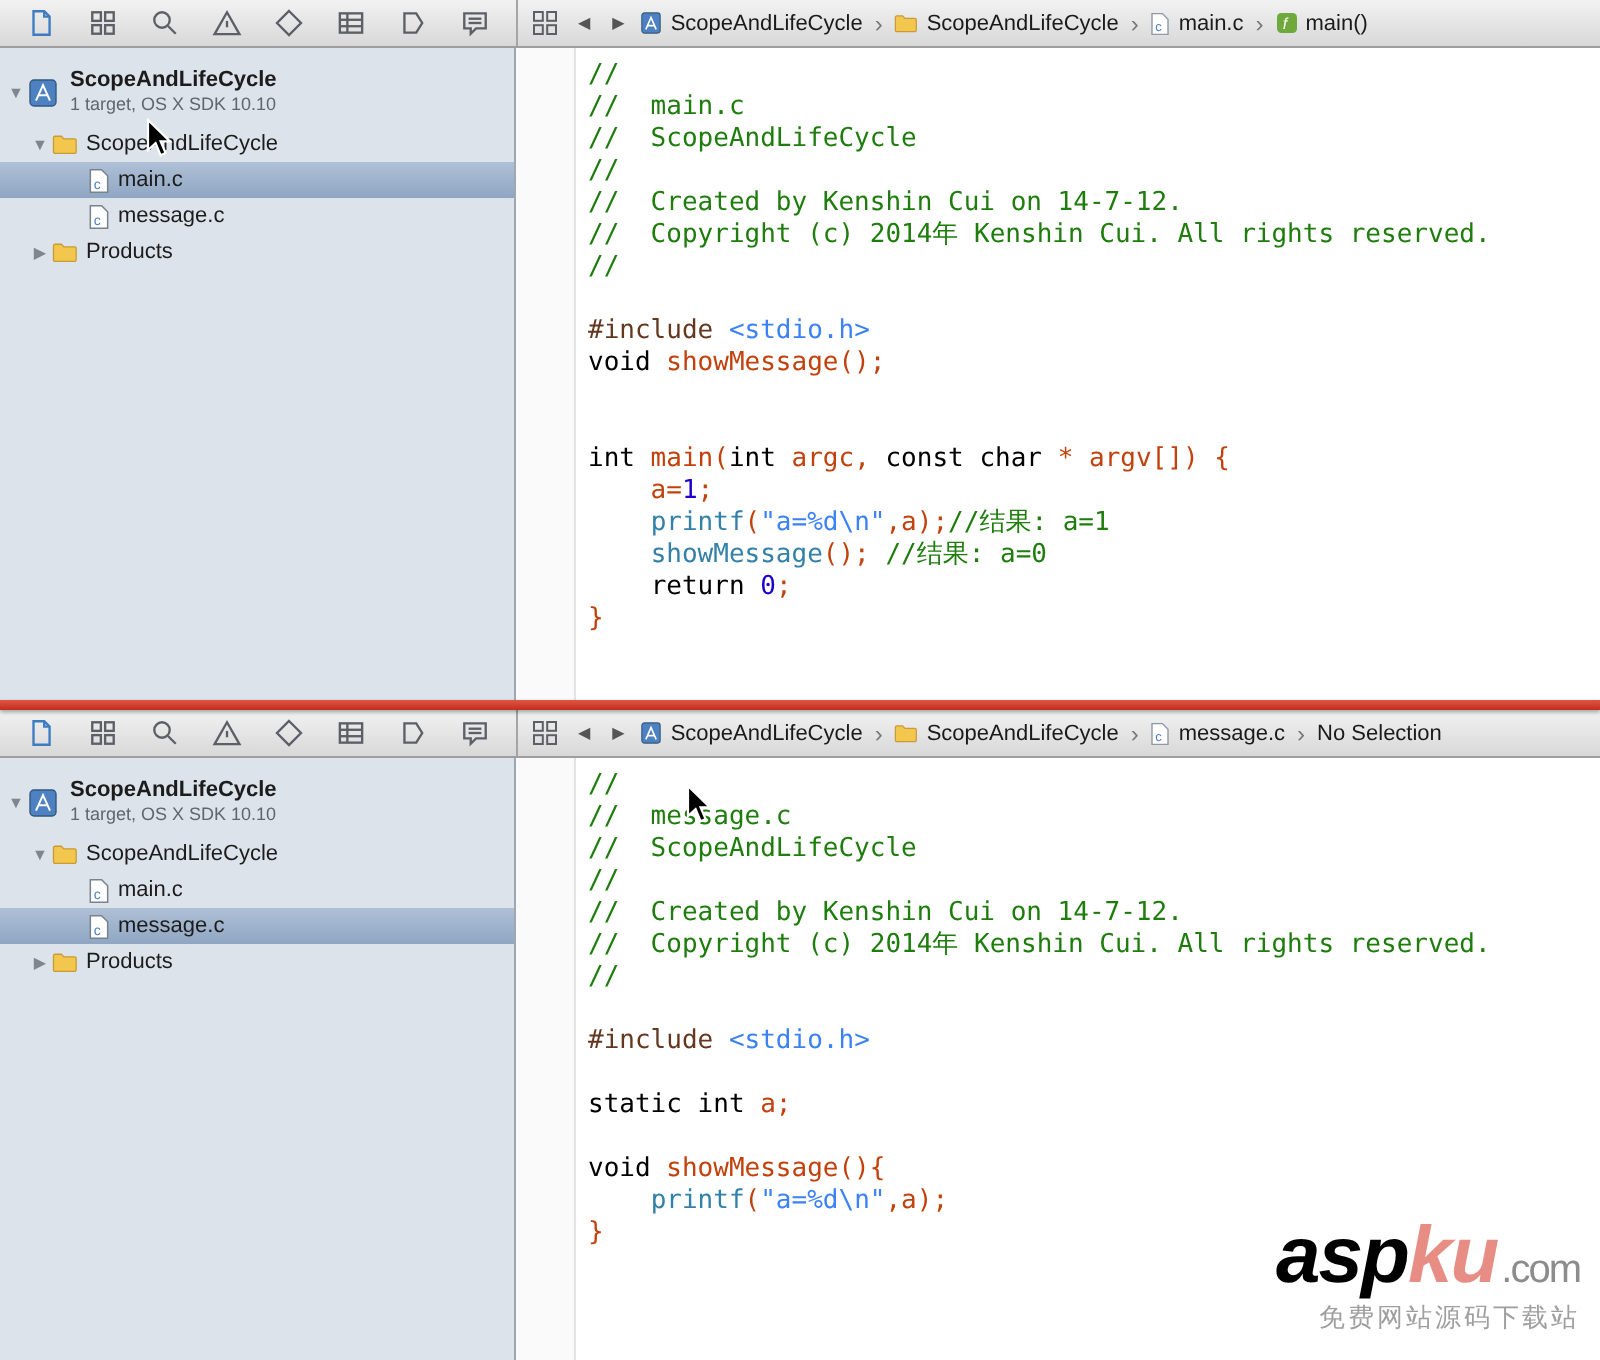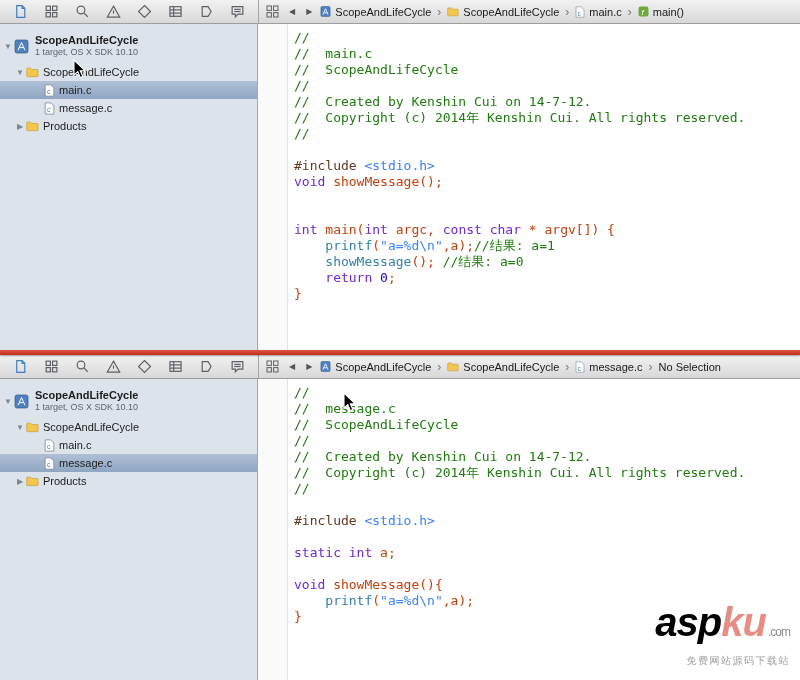--- a/index.html
+++ b/index.html
@@ -53,26 +53,26 @@
   .gutter{width:29px;min-width:29px;background:#FAFAFA;border-right:1px solid #E3E3E3}
   .code{flex:1;margin:0;padding:6px 0 0 6px;font-family:"DejaVu Sans Mono","DejaVu Sans",monospace;
         font-size:13px;overflow:hidden}
   .ln{height:16px;line-height:16px;white-space:pre}
 
   
   .watermark{position:absolute;right:10px;bottom:12px;text-align:right;z-index:6}
   .brand{font-size:40px;line-height:1;font-weight:bold;font-style:italic;letter-spacing:-1px}
   .b-asp{color:#000000}
   .b-ku{color:#D6311F;opacity:.55}
-  .b-com{color:#8C8C8C;font-size:12px;font-weight:normal;font-style:normal;margin-left:2px}
-  .w-sub{font-size:10px;color:#9F9F9F;letter-spacing:1.5px;margin-top:12px}
+  .b-com{color:#8C8C8C;font-size:20px;font-weight:normal;font-style:normal;margin-left:2px}
+  .w-sub{font-size:13px;color:#9F9F9F;letter-spacing:1.5px;margin-top:2px}
 
   .cursor{position:absolute;z-index:9}
 </style>
-<style>.tok-plain{color:#c2410c}.tok-comment{color:#1E7D0C}.tok-keyword{color:#6d28d9}.tok-preproc{color:#643820}.tok-string{color:#3b82f6}.tok-number{color:#1C00CF}.tok-func{color:#3380A8}</style></head>
+<style>.tok-plain{color:#c2410c}.tok-comment{color:#1E7D0C}.tok-keyword{color:#000000}.tok-preproc{color:#643820}.tok-string{color:#3b82f6}.tok-number{color:#1C00CF}.tok-func{color:#3380A8}</style></head>
 <body>
 
 <div class="pane" id="pane-top">
   <div class="toolbar">
     <div class="nav-strip">
         <span class="nav-ic active">
           <svg viewBox="0 0 14 14">
             <g fill="none" stroke="currentColor">
               <path d="M3.5 1.5h5l2.5 2.5v8.5h-7.5z"></path>
               <path d="M8.5 1.5v2.5h2.5"></path>
@@ -245,20 +245,21 @@
           <div class="ln"><span class="tok-comment">//</span></div>
           <div class="ln"><span class="tok-comment">//  Created by Kenshin Cui on 14-7-12.</span></div>
           <div class="ln"><span class="tok-comment">//  Copyright (c) 2014年 Kenshin Cui. All rights reserved.</span></div>
           <div class="ln"><span class="tok-comment">//</span></div>
           <div class="ln"> </div>
           <div class="ln"><span class="tok-preproc">#include</span><span class="tok-plain"> </span><span class="tok-string">&lt;stdio.h&gt;</span></div>
           <div class="ln"><span class="tok-keyword">void</span><span class="tok-plain"> showMessage();</span></div>
           <div class="ln"> </div>
           <div class="ln"> </div>
           <div class="ln"><span class="tok-keyword">int</span><span class="tok-plain"> main(</span><span class="tok-keyword">int</span><span class="tok-plain"> argc, </span><span class="tok-keyword">const</span><span class="tok-plain"> </span><span class="tok-keyword">char</span><span class="tok-plain"> * argv[]) {</span></div>
+          <div class="ln"><span class="tok-plain">    a=</span><span class="tok-number">1</span><span class="tok-plain">;</span></div>
           <div class="ln"><span class="tok-plain">    </span><span class="tok-func">printf</span><span class="tok-plain">(</span><span class="tok-string">"a=%d\n"</span><span class="tok-plain">,a);</span><span class="tok-comment">//结果: a=1</span></div>
           <div class="ln"><span class="tok-plain">    </span><span class="tok-func">showMessage</span><span class="tok-plain">(); </span><span class="tok-comment">//结果: a=0</span></div>
           <div class="ln"><span class="tok-plain">    </span><span class="tok-keyword">return</span><span class="tok-plain"> </span><span class="tok-number">0</span><span class="tok-plain">;</span></div>
           <div class="ln"><span class="tok-plain">}</span></div>
         </div>
     </div>
   </div>
 </div>
 
 <div id="red-divider"></div>

